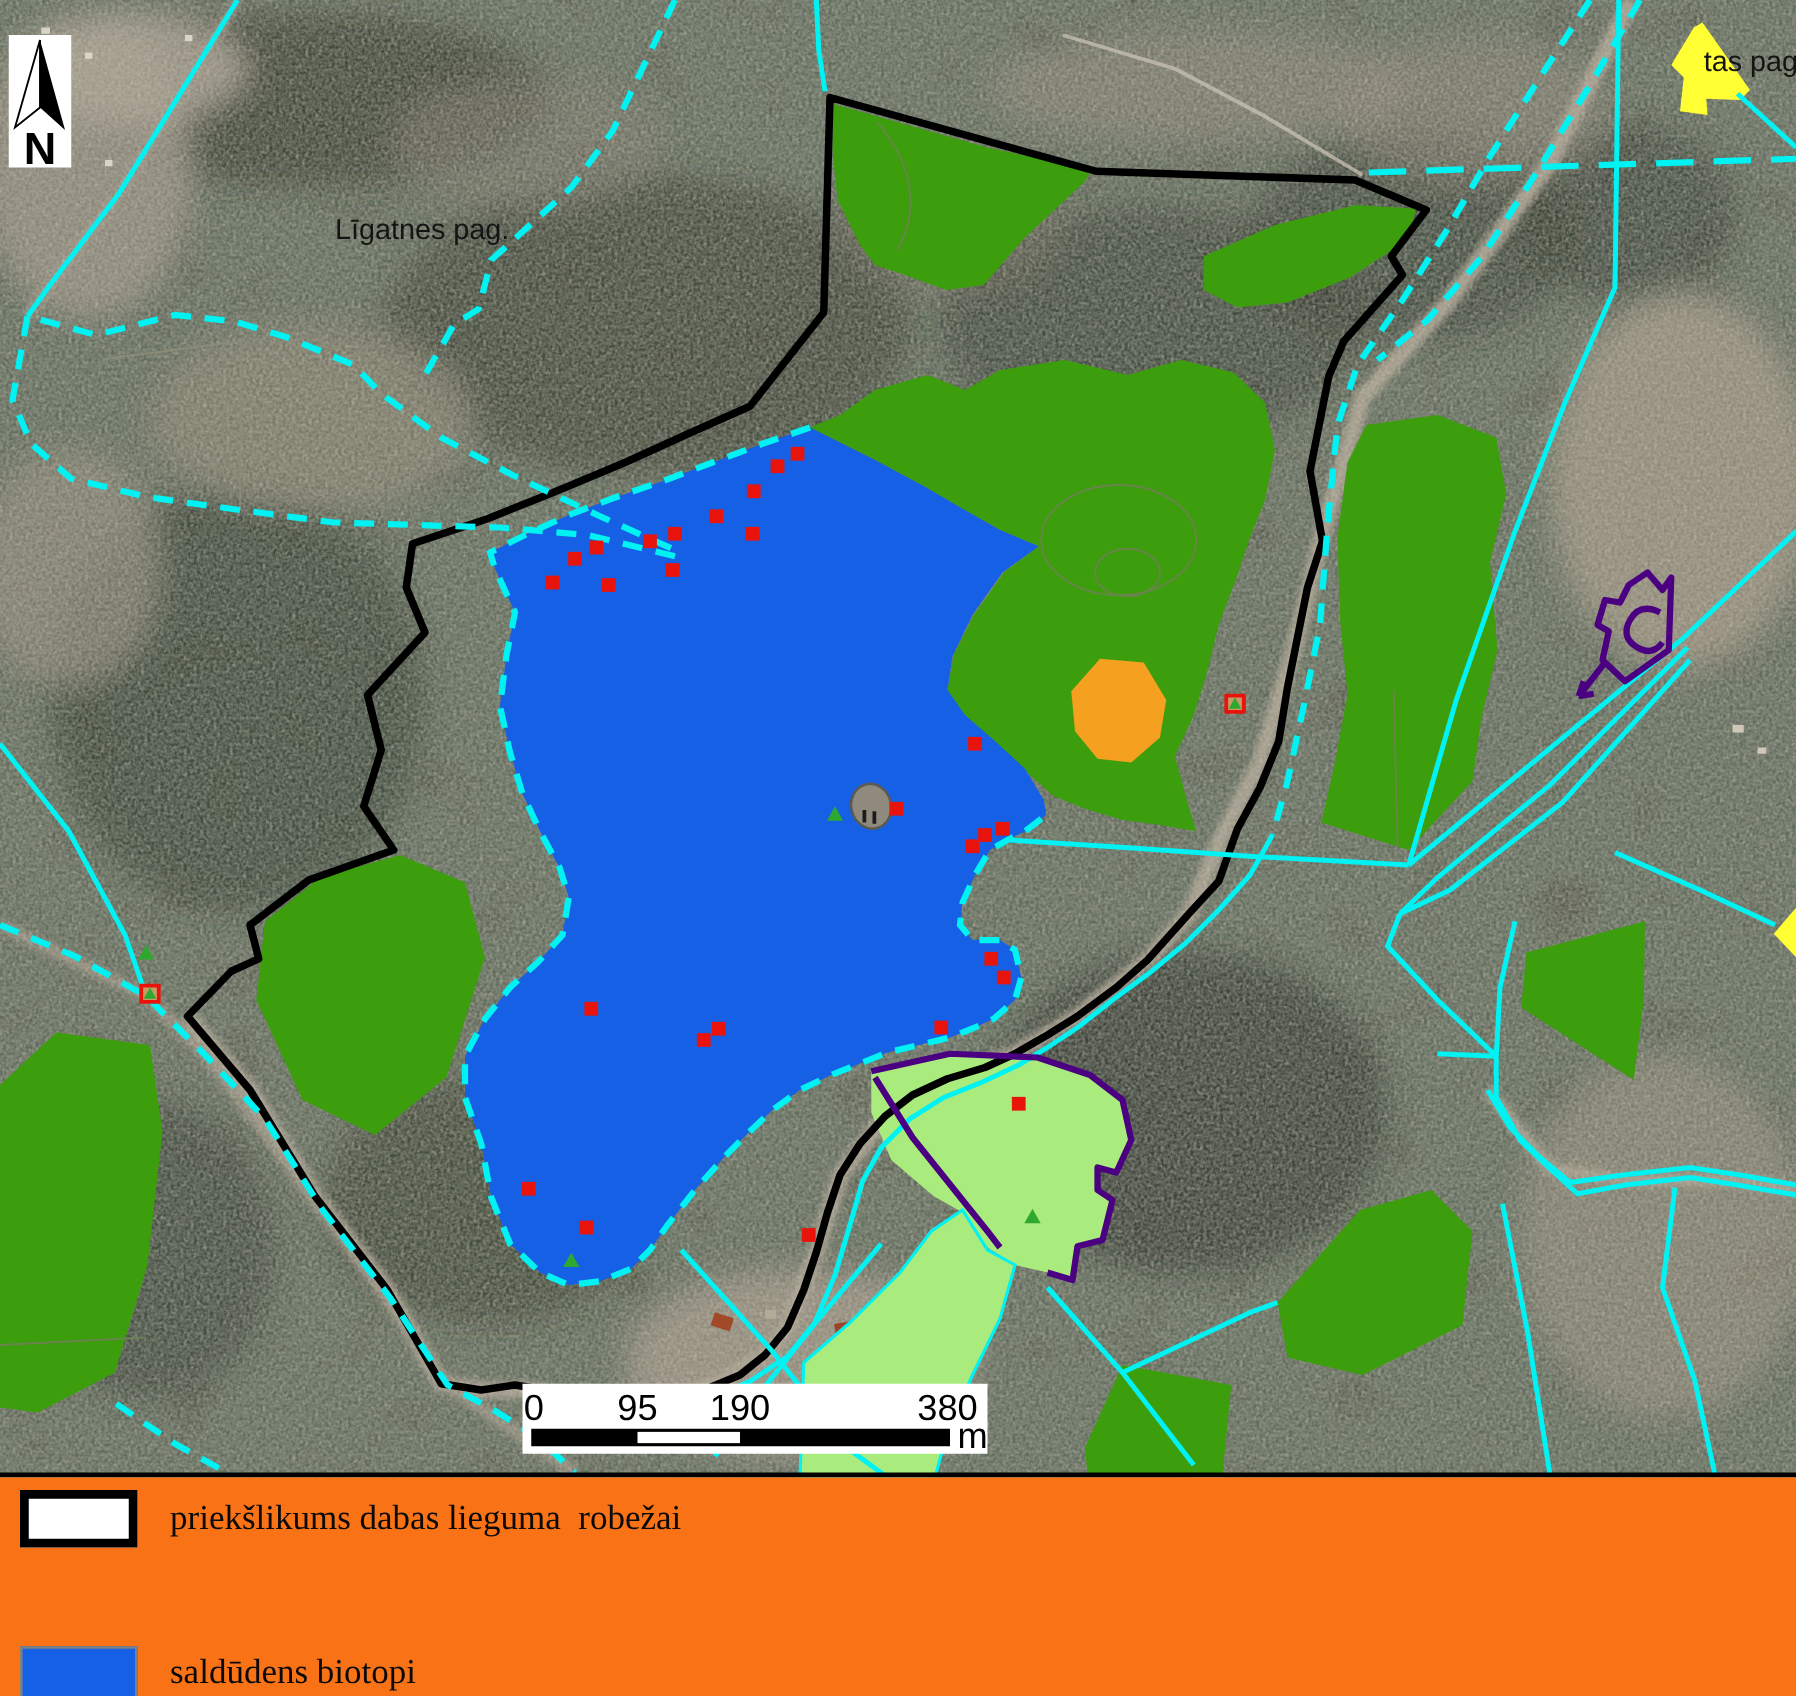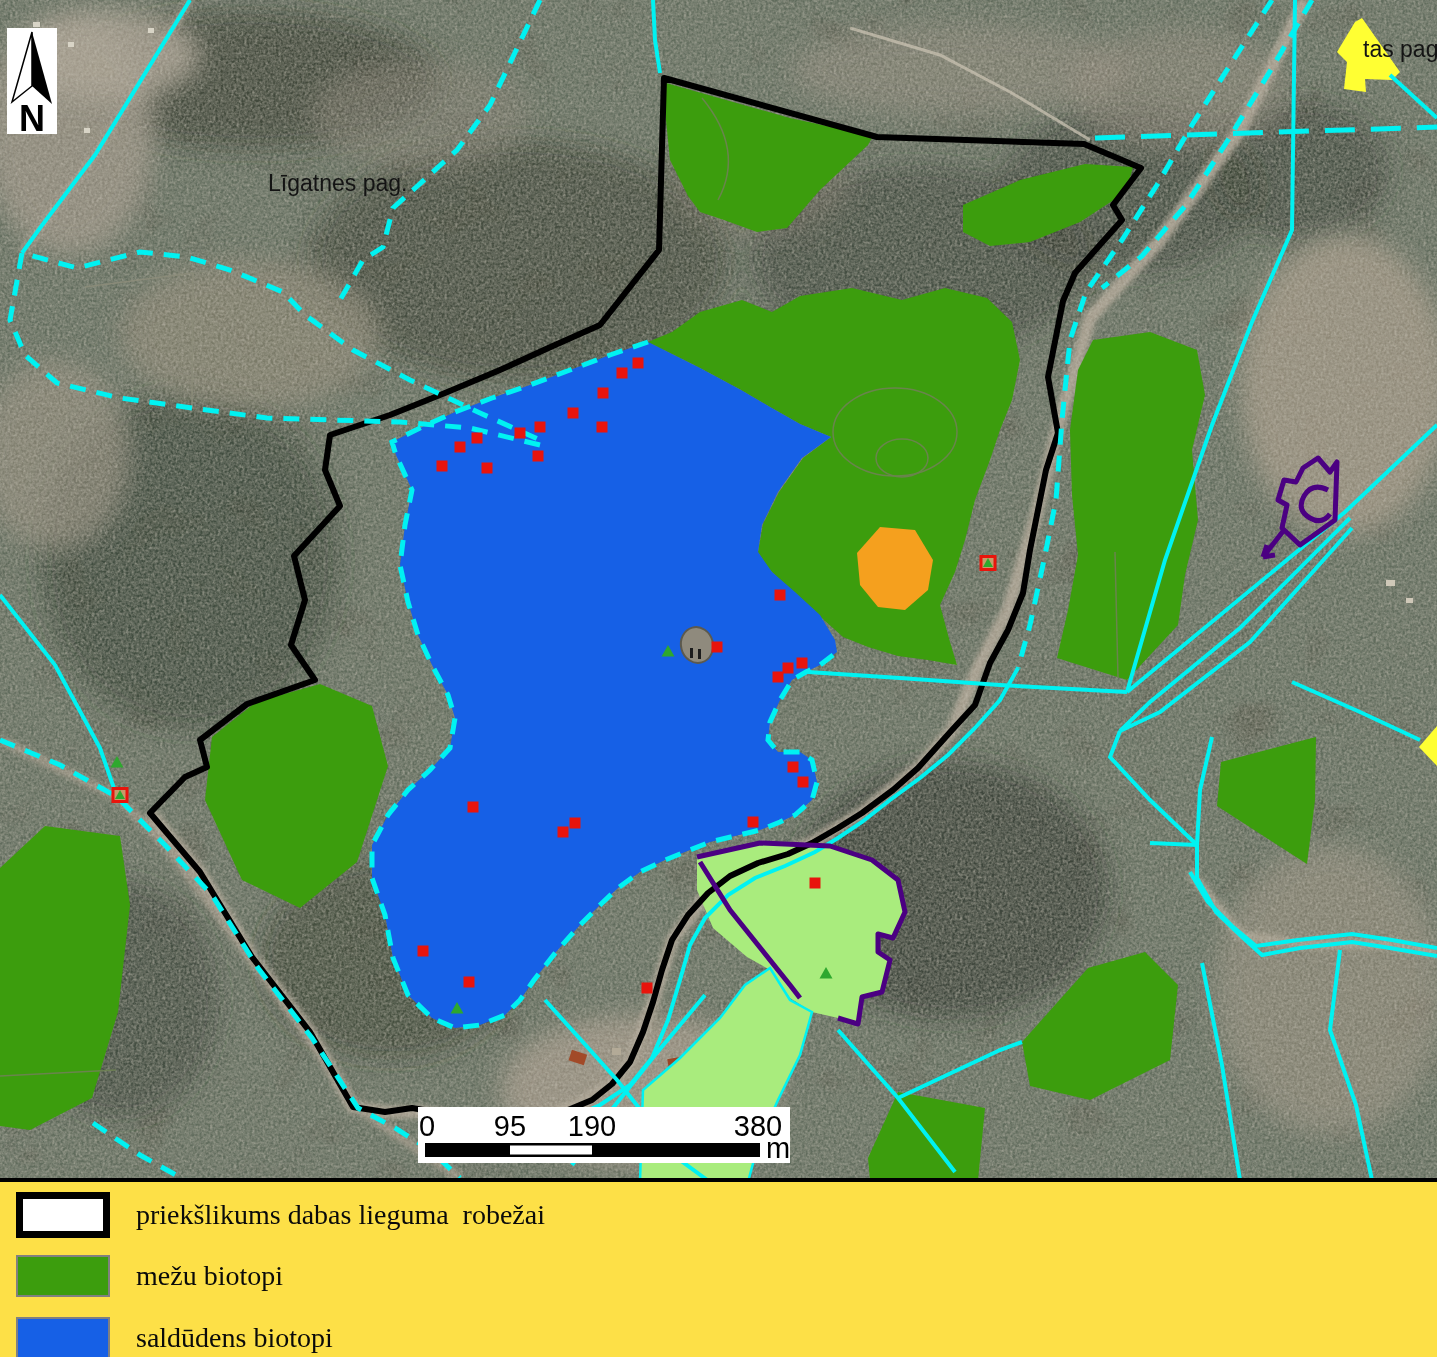--- a/index.html
+++ b/index.html
@@ -1,21 +1,21 @@
 <!DOCTYPE html>
 <html style="--c-forest-biotope: #3C9D0D; --c-freshwater-biotope: #1660E6; --c-grassland-biotope: #A9EC7D; --c-orange-area: #F5A01E; --c-yellow-area: #FFFF33; --c-purple-outline: #4B0082; --c-cadastre-cyan: #00F2F2; --c-boundary-black: #000000; --c-red-marker: #E8140C; --c-triangle-green: #2EA82E;"><head>
 <meta charset="utf-8">
 <style>
   html,body{margin:0;padding:0;background:#fff;width:1437px;height:1357px;overflow:hidden;}
   .page{position:relative;width:1437px;height:1357px;font-family:"Liberation Sans",sans-serif;}
   #map-svg{display:block;}
   .map-label{font-family:"Liberation Sans",sans-serif;font-size:23px;fill:#141414;}
   .scale-num{font-family:"Liberation Sans",sans-serif;font-size:29px;fill:#000;}
   .north-n{font-family:"Liberation Sans",sans-serif;font-weight:bold;font-size:36px;fill:#000;}
-  .legend{position:absolute;left:0;top:1182px;width:1437px;height:175px;background:#fde047;}
+  .legend{position:absolute;left:0;top:1182px;width:1437px;height:175px;background:#f97316;}
   .legend-row{position:absolute;left:16px;display:flex;align-items:center;}
   .legend-row .swatch{width:94px;height:42px;box-sizing:border-box;}
   .swatch-boundary{border:7px solid #000;background:#fff;height:46px !important;}
   .swatch-forest{border:2px solid #808080;background:var(--c-forest-biotope);}
   .swatch-freshwater{border:2px solid #808080;background:var(--c-freshwater-biotope);}
   .legend-label{font-family:"Liberation Serif",serif;font-size:28px;color:#0a0a0a;margin-left:26px;white-space:pre;}
   .row1{top:10px;} .row2{top:73px;} .row3{top:135px;}
 </style>
 </head>
 <body>
@@ -236,22 +236,18 @@
   </g>
 
   <rect x="0" y="1178" width="1437" height="4" fill="#000"></rect>
 </svg>
 
 <div class="legend">
   <div class="legend-row row1">
     <div class="swatch swatch-boundary"></div>
     <span class="legend-label">priekšlikums dabas lieguma  robežai</span>
   </div>
-  <div class="legend-row row2">
-    <div class="swatch swatch-forest"></div>
-    <span class="legend-label">mežu biotopi</span>
-  </div>
   <div class="legend-row row3">
     <div class="swatch swatch-freshwater"></div>
     <span class="legend-label">saldūdens biotopi</span>
   </div>
 </div>
 </div>
 
 </body></html>

